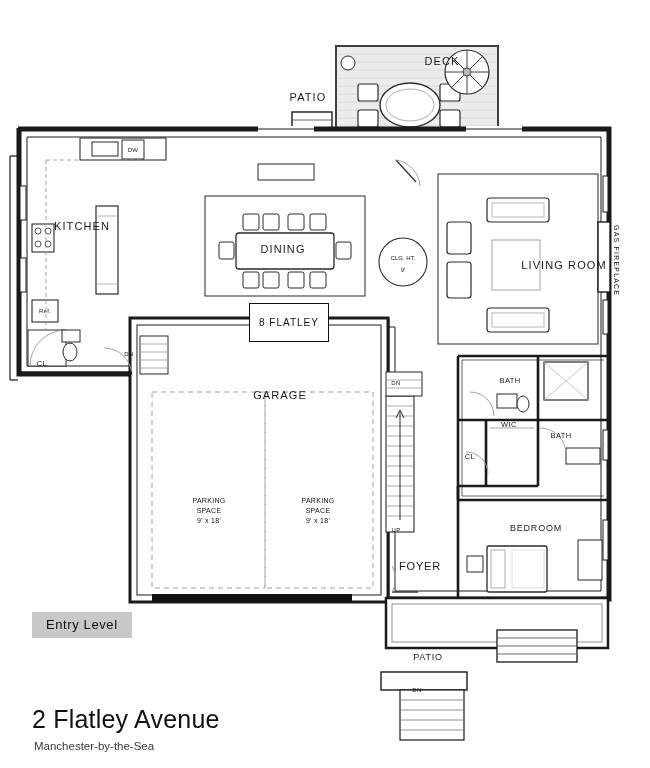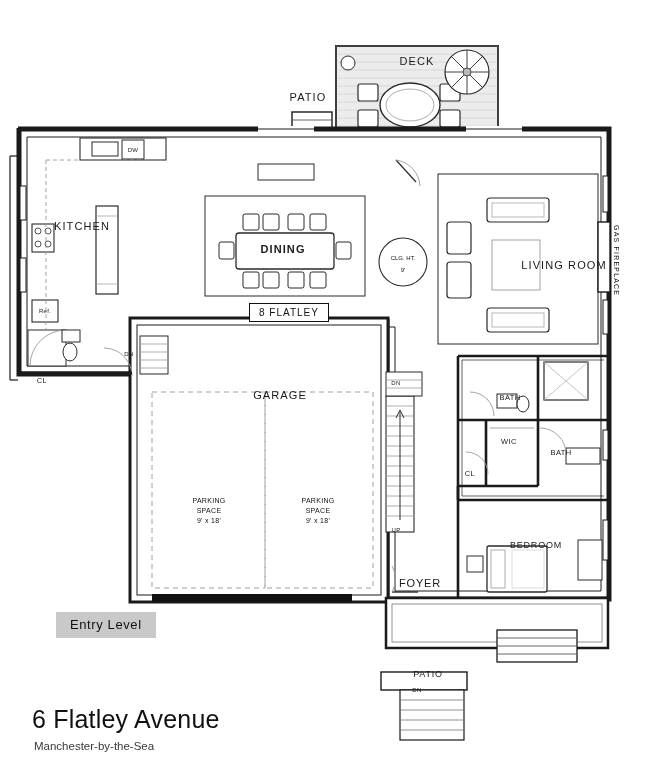--- a/index.html
+++ b/index.html
@@ -32,30 +32,29 @@
     font-size: 11px;
     letter-spacing: 1.1px;
   }
   .tiny-label {
     font-size: 6px;
     letter-spacing: 0.3px;
   }
   .small-label {
     font-size: 7.5px;
     letter-spacing: 0.4px;
-    margin-top: 17px;
   }
   .center { transform: translate(-50%, -50%); }
   .addr-badge {
     position: absolute;
     border: 1px solid #111;
     background: #fff;
     font-size: 10px;
     letter-spacing: 1px;
-    padding: 3px 9px;
+    padding: 13px 9px;
     text-align: center;
   }
   .level-badge {
     position: absolute;
     background: #c9c9c9;
     color: #111;
     font-size: 13px;
     letter-spacing: 0.6px;
     padding: 5px 14px 6px 14px;
     font-weight: 400;
@@ -362,24 +361,24 @@
     <rect x="20" y="258" width="6" height="34" fill="#fff"></rect>
   </g>
 
   <line x1="10" y1="156" x2="10" y2="380" stroke="#1a1a1a" stroke-width="1.2"></line>
   <line x1="10" y1="156" x2="18" y2="156" stroke="#1a1a1a" stroke-width="1.2"></line>
   <line x1="10" y1="380" x2="18" y2="380" stroke="#1a1a1a" stroke-width="1.2"></line>
   <line x1="18" y1="373" x2="132" y2="373" stroke="#1a1a1a" stroke-width="3"></line>
 
 </svg>
 
-<div class="lbl room-label center" style="left:417px; top:61px;">DECK</div>
+<div class="lbl room-label center" style="left:442px; top:61px;">DECK</div>
 <div class="lbl room-label center" style="left:262px; top:97px;margin-left:46px;">PATIO</div>
 <div class="lbl room-label center" style="left:82px; top:226px;text-align:center;">KITCHEN</div>
-<div class="lbl room-label center" style="left:283px; top:249px;font-weight:bold;">DINING</div>
+<div class="lbl room-label center" style="left:283px; top:249px;">DINING</div>
 <div class="lbl room-label center" style="left:524px; top:265px;margin-left:40px;">LIVING ROOM</div>
 <div class="lbl room-label center" style="left:280px; top:395px;">GARAGE</div>
 <div class="lbl small-label center" style="left:510px; top:380px;">BATH</div>
 <div class="lbl small-label center" style="left:561px; top:435px;">BATH</div>
 <div class="lbl small-label center" style="left:509px; top:424px;">WIC</div>
 <div class="lbl small-label center" style="left:470px; top:456px;">CL</div>
 <div class="lbl small-label center" style="left:42px; top:363px;">CL</div>
 <div class="lbl small-label center" style="left:536px; top:528px; font-size:9px; letter-spacing:0.8px;">BEDROOM</div>
 <div class="lbl small-label center" style="left:420px; top:566px; font-size:11px; letter-spacing:0.8px;">FOYER</div>
 <div class="lbl small-label center" style="left:428px; top:657px; font-size:9px; letter-spacing:0.8px;">PATIO</div>
@@ -400,16 +399,16 @@
 <div class="park-text" style="left:209px; top:500px;">PARKING</div>
 <div class="park-text" style="left:209px; top:510px;">SPACE</div>
 <div class="park-text" style="left:209px; top:520px;">9' x 18'</div>
 
 <div class="park-text" style="left:318px; top:500px;">PARKING</div>
 <div class="park-text" style="left:318px; top:510px;">SPACE</div>
 <div class="park-text" style="left:318px; top:520px;">9' x 18'</div>
 
 <div class="addr-badge" style="left:249px; top:303px;">8 FLATLEY</div>
 
-<div class="level-badge" style="left:32px; top:612px;margin-left:24px;">Entry Level</div>
-
-<div class="title-main">6 Flatley Avenue</div>
+<div class="level-badge" style="left:32px; top:612px;">Entry Level</div>
+
+<div class="title-main">2 Flatley Avenue</div>
 <div class="title-sub">Manchester-by-the-Sea</div>
 
 </body></html>

